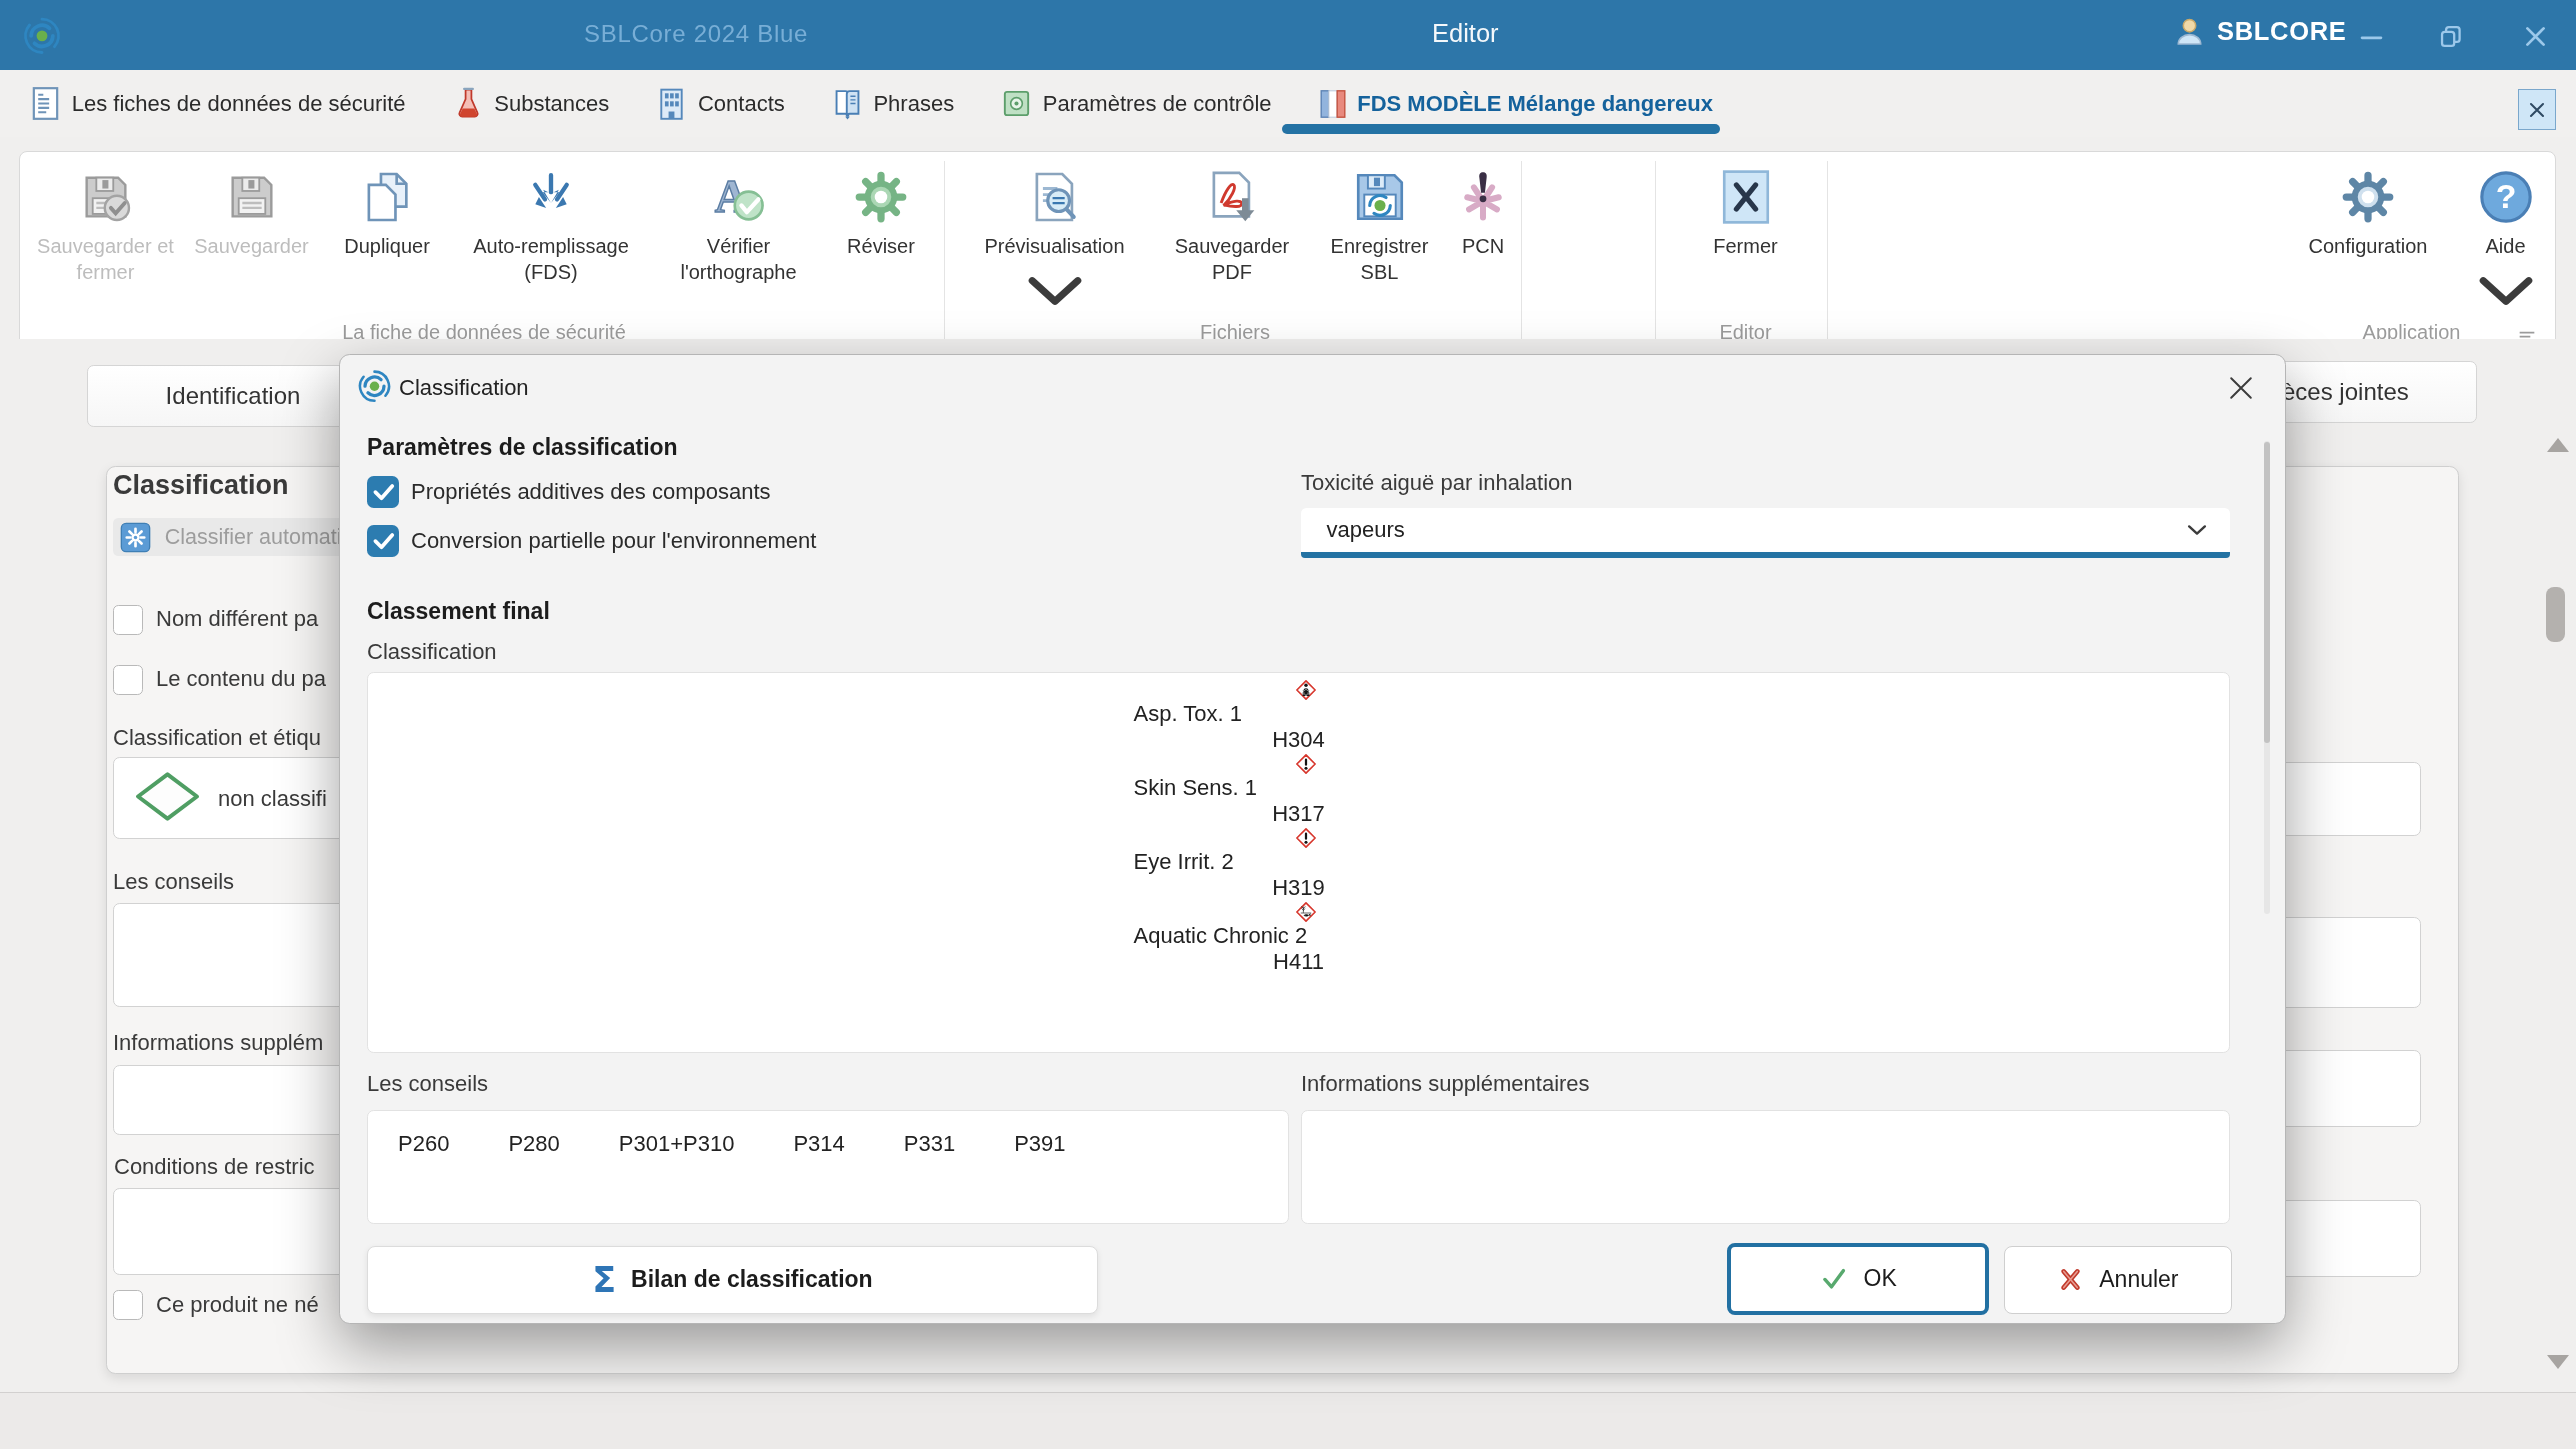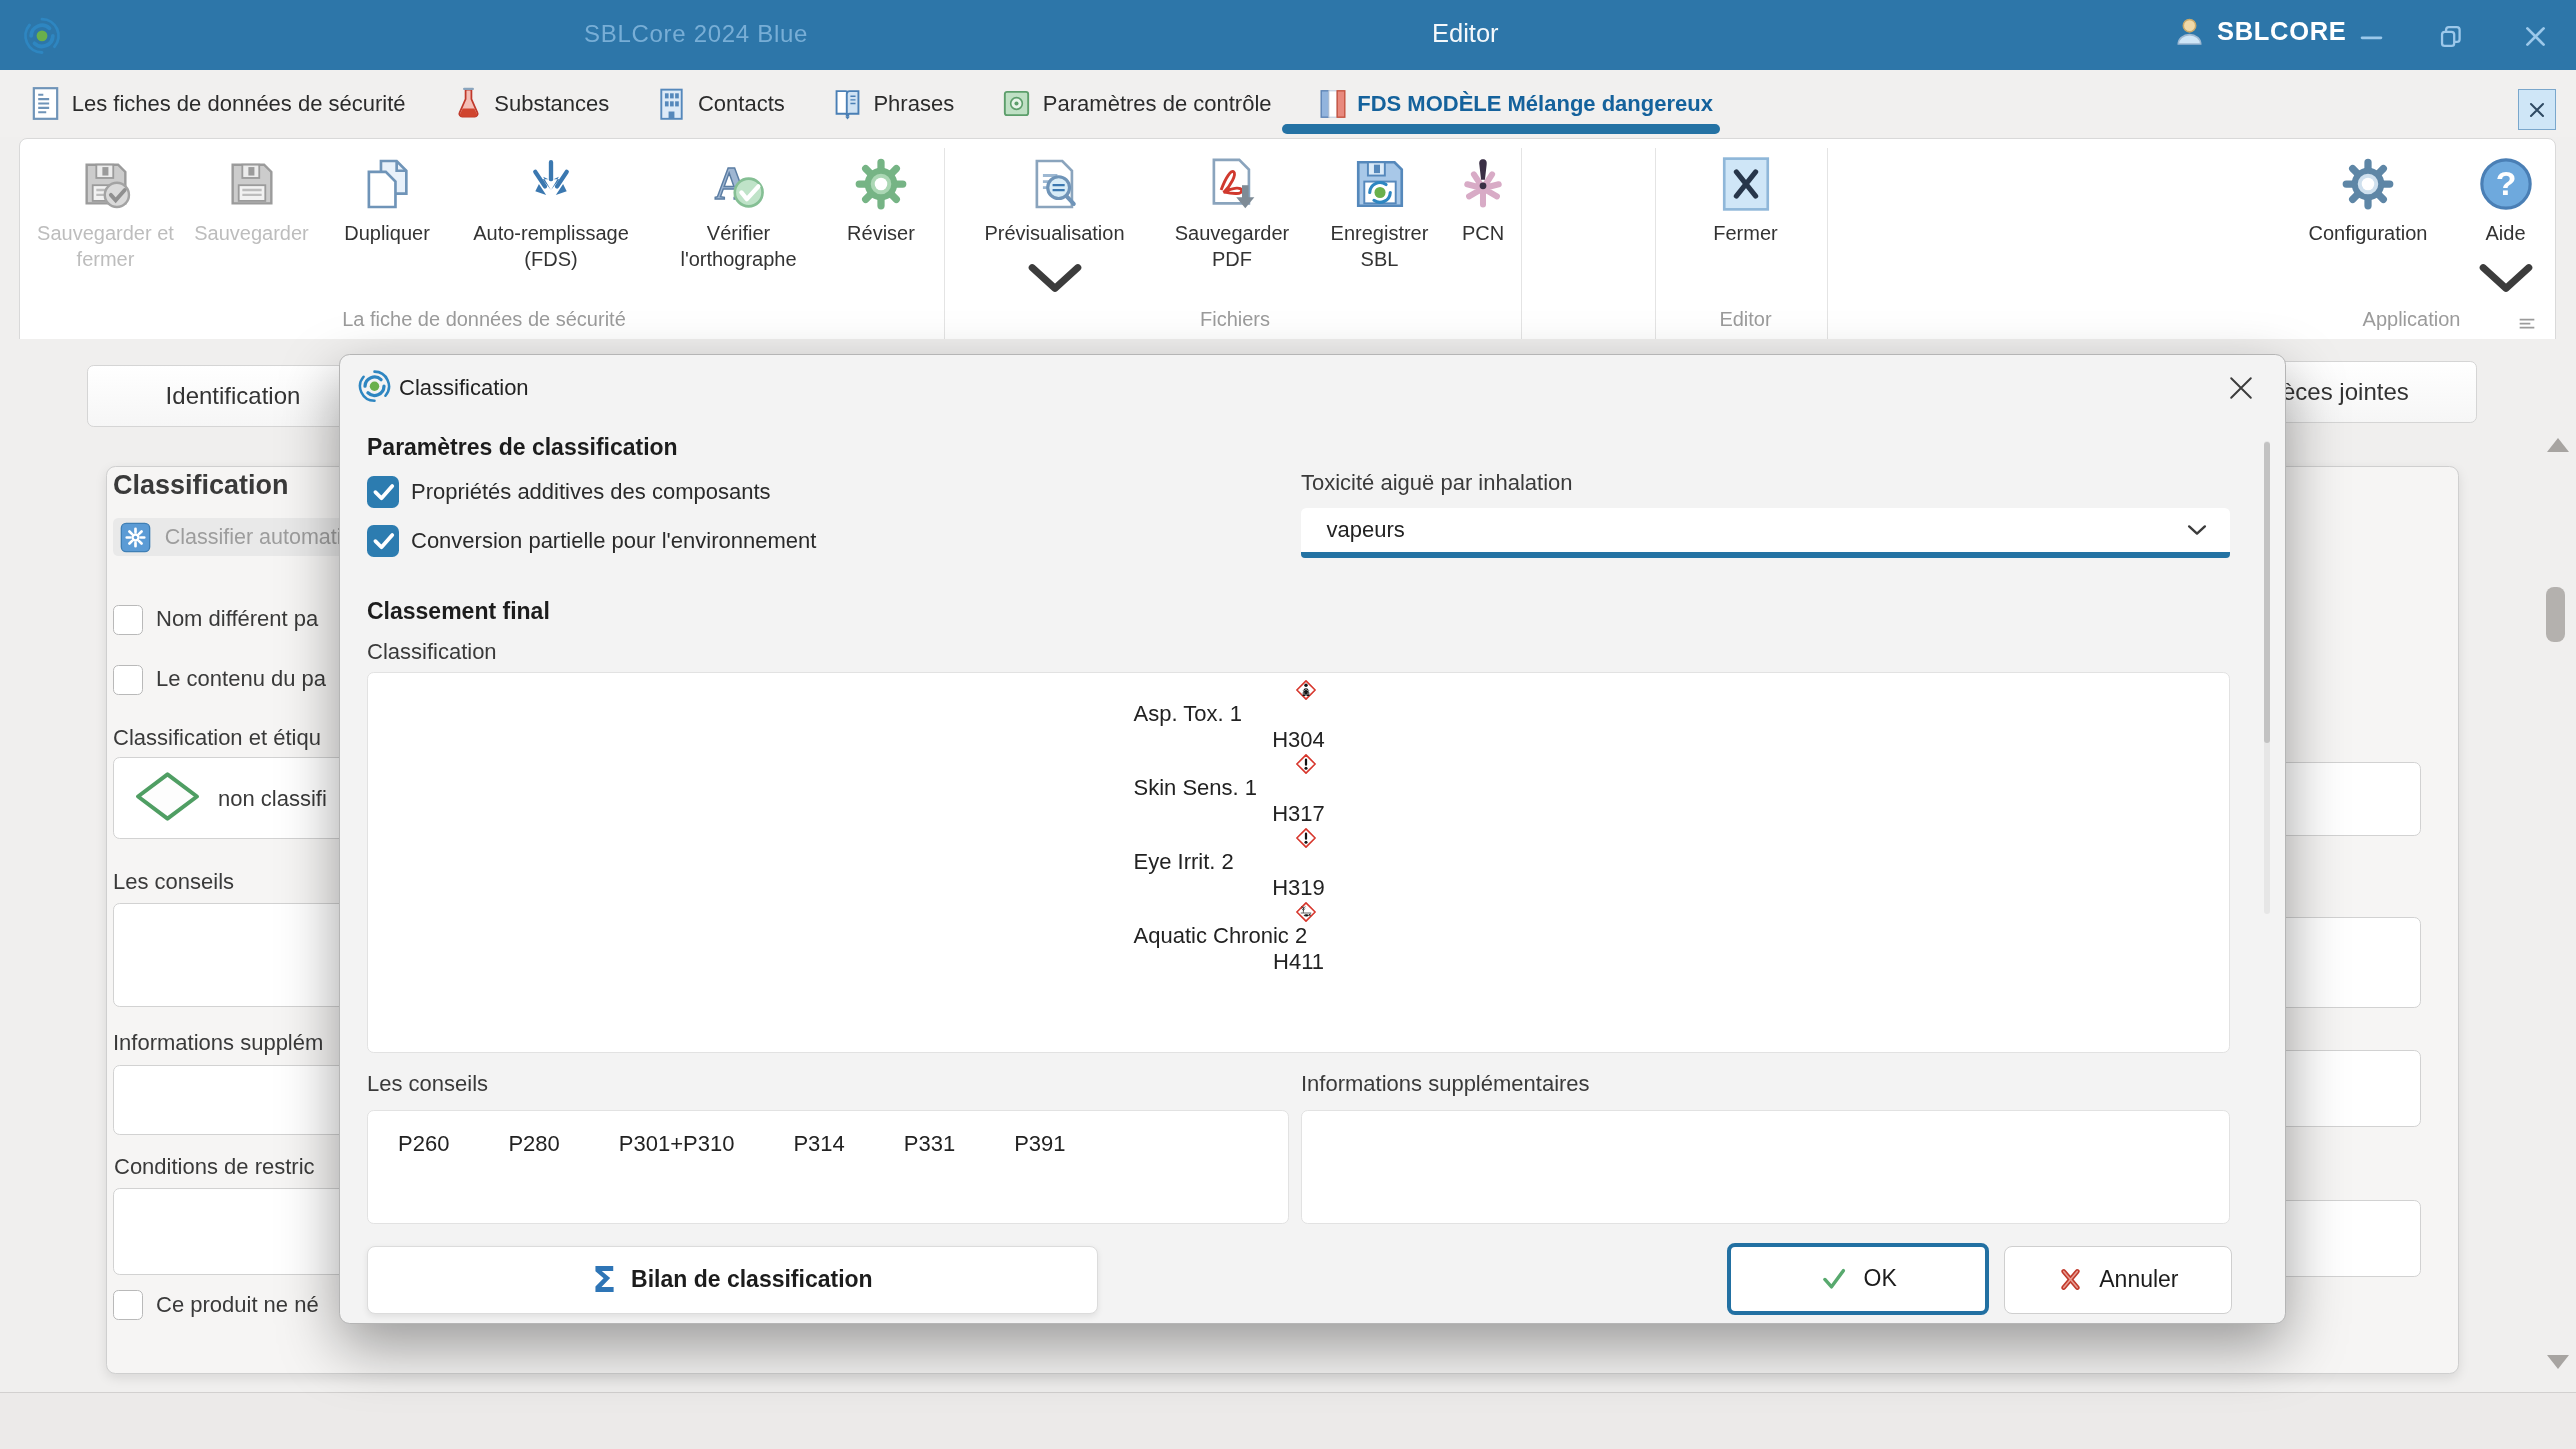--- a/index.html
+++ b/index.html
@@ -17,21 +17,21 @@
   .tb-account .nm{font-size:25.5px;font-weight:bold;color:#fff;letter-spacing:0.7px;}
   .tb-btn{position:absolute;top:17.4px;width:47px;height:38px;display:flex;align-items:center;justify-content:center;}
   
   .tabbar{position:absolute;left:0;top:70px;width:2576px;height:67px;background:#f1f0ef;display:flex;align-items:center;gap:47px;padding-left:30px;box-sizing:border-box;}
   .tab{display:flex;align-items:center;gap:10.7px;font-size:22px;color:#2b2b2b;position:relative;height:100%;}
   .tab svg{width:31px;height:35px;}
   .tab.active{color:#15629c;font-weight:bold;justify-content:center;}
   .tab.active::after{content:"";position:absolute;left:-37px;right:-6.7px;bottom:3.4px;height:9.4px;border-radius:5.4px;background:#2472a4;}
   .tab-close{position:absolute;right:20px;top:19px;width:36px;height:39px;background:#cfe6f7;border:1.3px solid #7aa7cc;display:flex;align-items:center;justify-content:center;}
   
-  .ribbon{position:absolute;left:19px;top:138px;width:2537px;height:250px;background:#fff;border:1.3px solid #d9d9d9;border-radius:8px;box-sizing:border-box;}
+  .ribbon{position:absolute;left:19px;top:151px;width:2537px;height:250px;background:#fff;border:1.3px solid #d9d9d9;border-radius:8px;box-sizing:border-box;}
   .rgroup{position:absolute;top:0;height:199px;display:flex;flex-direction:column;}
   .rbtns{display:flex;justify-content:center;flex:1;}
   .rbtn{display:flex;flex-direction:column;align-items:center;padding-top:16px;box-sizing:border-box;cursor:default;}
   .rbtn svg{width:58px;height:58px;}
   .rbtn .lbl{margin-top:8px;font-size:20px;line-height:25.5px;text-align:center;color:#333;}
   .rbtn.disabled .lbl{color:#bdbdbd;}
   .glabel{text-align:center;color:#9b9b9b;font-size:20px;padding-bottom:6.7px;position:relative;}
   .rsep{position:absolute;top:9.4px;bottom:9.4px;width:1.3px;background:#e4e4e4;}
   .chev{margin-top:2.7px;}
   

